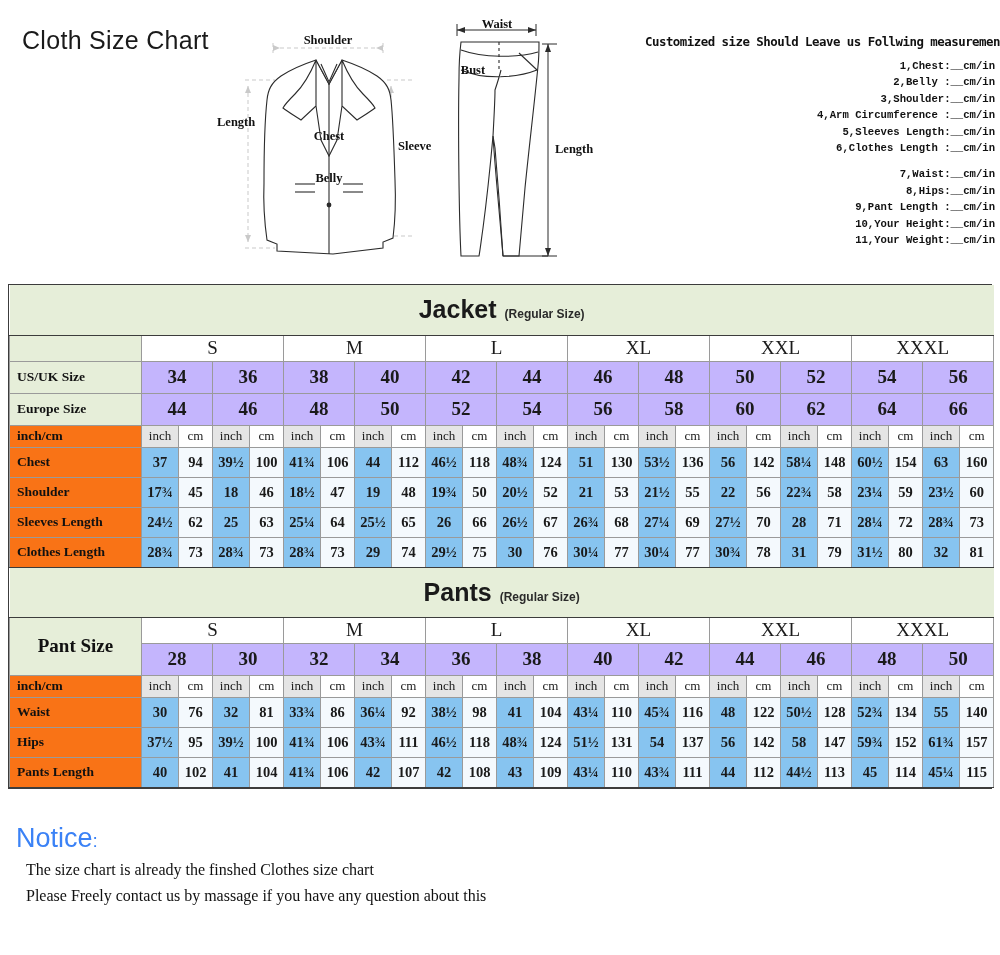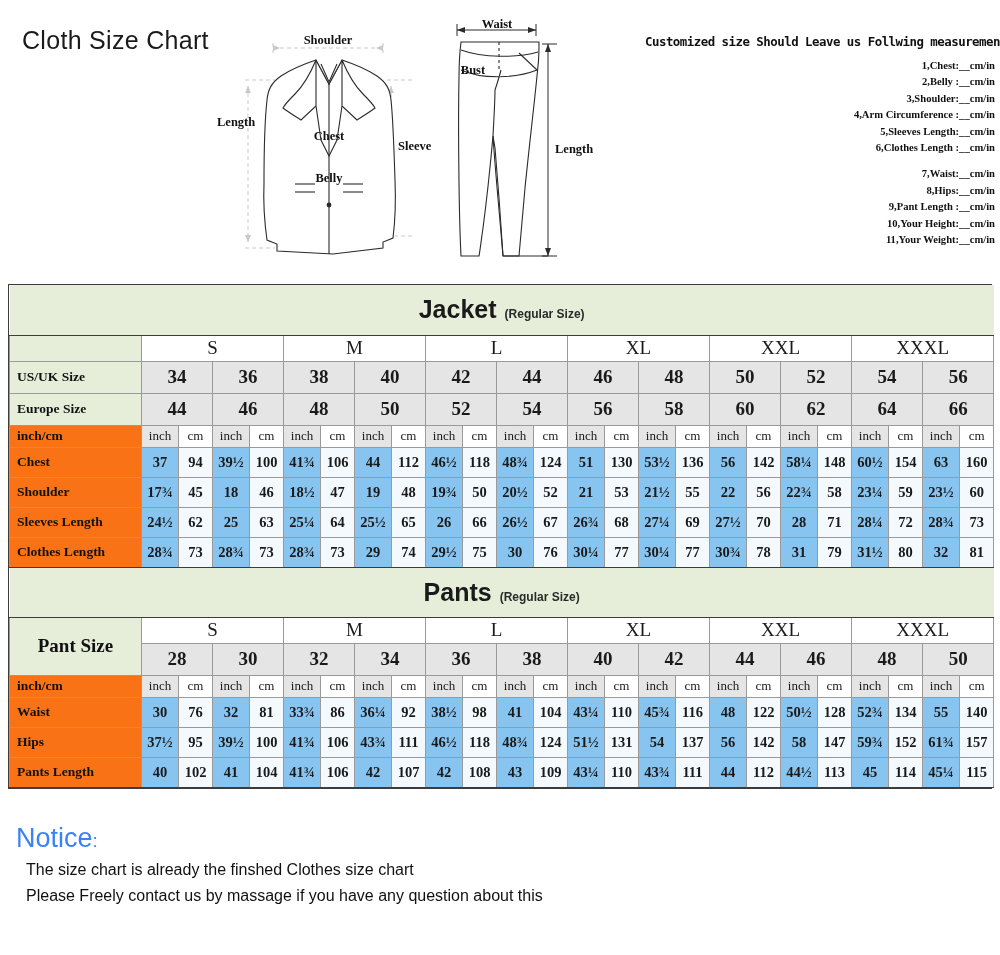--- a/index.html
+++ b/index.html
@@ -60,21 +60,21 @@
     letter-spacing: -0.5px;
     white-space: nowrap;
     margin-bottom: 9px;
   }
   .measure-list {
     margin: 0;
     padding: 0;
     list-style: none;
   }
   .measure-list li {
-    font-family: Liberation Serif, serif;
+    font-family: Liberation Mono, monospace;
     font-size: 10.6px;
     font-weight: bold;
     color: #111;
     line-height: 16.4px;
     padding-left: 22px;
     white-space: nowrap;
   }
   .measure-list li.spacer-above { margin-top: 10px; }
 
   
@@ -151,21 +151,21 @@
     font-family: "Liberation Serif", serif;
     font-size: 19px;
     color: #1a1a1a;
     height: 26px;
     border-left: 1.5px solid #3c3c3c !important;
   }
   .grp.white { background: #ffffff; }
 
   
   .num {
-    background: #e5e5e5;
+    background: #c4b5fd;
     font-family: "Liberation Sans", sans-serif;
     font-weight: bold;
     font-size: 19px;
     color: #1a1a1a;
     height: 32px;
   }
   .num.gstart { border-left: 1.5px solid #3c3c3c !important; }
 
   
   .unit {
@@ -201,21 +201,21 @@
     width: 900px;
   }
   .notice-title {
     font-family: "Liberation Sans", sans-serif;
     font-size: 27px;
     color: #3b82f6;
     line-height: 32px;
   }
   .notice-title .colon { font-size: 19px; }
   .notice-line {
-    font-family: Liberation Sans, sans-serif;
+    font-family: Liberation Serif, serif;
     font-size: 16px;
     color: #111;
     line-height: 26px;
     padding-left: 10px;
   }
 
   .d-lbl {
     font-family: "Liberation Serif", serif;
     font-weight: bold;
     font-size: 12.5px;

